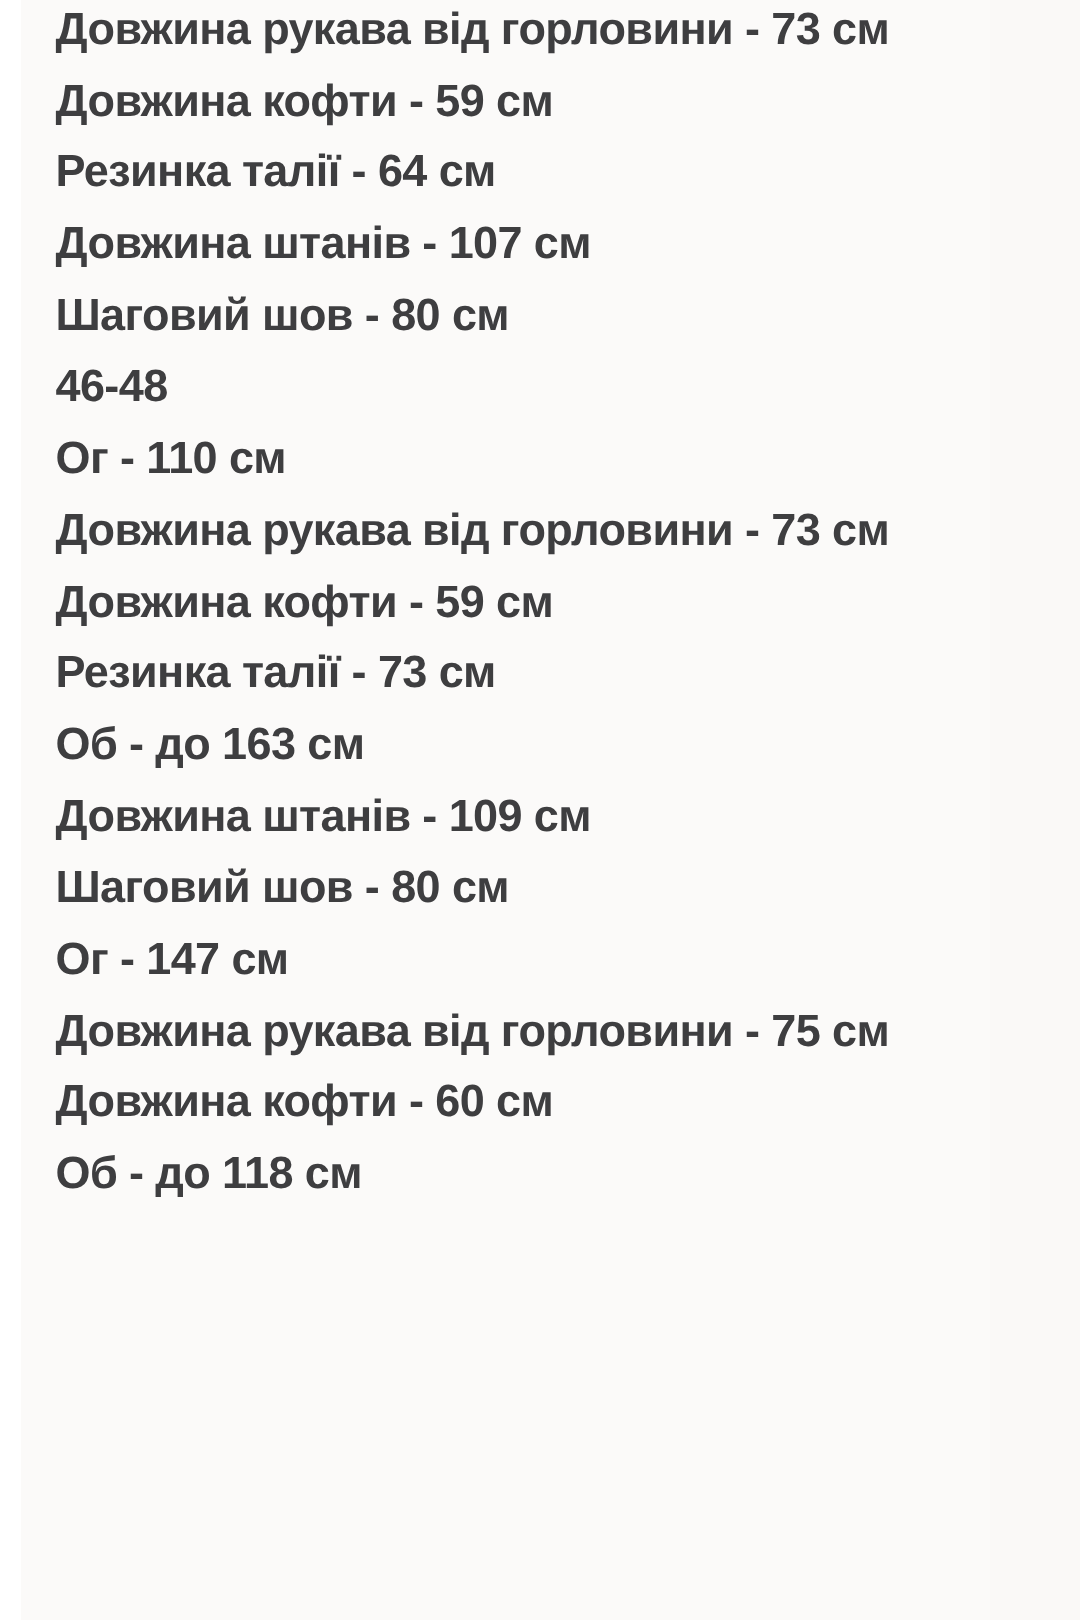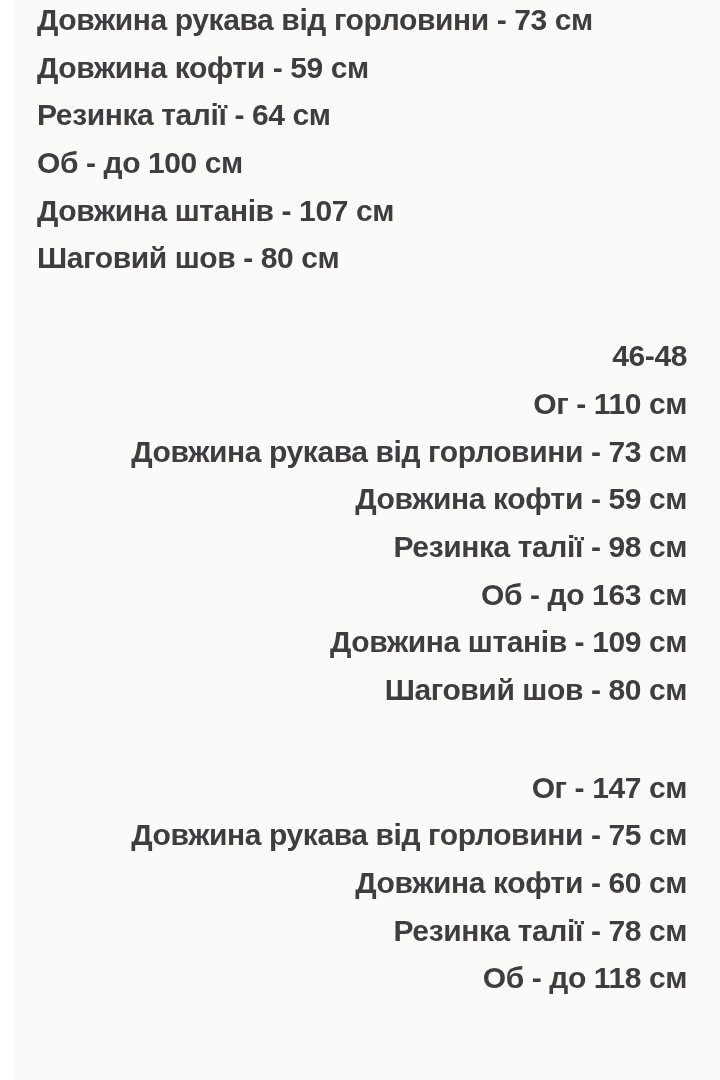--- a/index.html
+++ b/index.html
@@ -50,53 +50,49 @@
     font-size: 30px;
     line-height: 47.7px;
     letter-spacing: -0.4px;
     color: #3e3e40;
     white-space: nowrap;
   }
   .section {
     margin: 0;
   }
   .section + .section {
-    margin-top: 50px;
-    text-align: right;
   }
   .row {
     height: 47.7px;
   }
 </style>
 </head>
 <body>
 
 <div class="left-strip"></div>
 <div class="photo-area" style="background: rgb(251, 250, 249);"></div>
 <div class="right-strip"></div>
 
 <div class="size-chart" style="color: rgb(62, 62, 64);">
     <div class="section">
       <div class="row">Довжина рукава від горловини - 73 см</div>
       <div class="row">Довжина кофти - 59 см</div>
       <div class="row">Резинка талії - 64 см</div>
-      <div class="row">Об - до 100 см</div>
       <div class="row">Довжина штанів - 107 см</div>
       <div class="row">Шаговий шов - 80 см</div>
     </div>
     <div class="section">
       <div class="row">46-48</div>
       <div class="row">Ог - 110 см</div>
       <div class="row">Довжина рукава від горловини - 73 см</div>
       <div class="row">Довжина кофти - 59 см</div>
-      <div class="row">Резинка талії - 98 см</div>
+      <div class="row">Резинка талії - 73 см</div>
       <div class="row">Об - до 163 см</div>
       <div class="row">Довжина штанів - 109 см</div>
       <div class="row">Шаговий шов - 80 см</div>
     </div>
     <div class="section">
       <div class="row">Ог - 147 см</div>
       <div class="row">Довжина рукава від горловини - 75 см</div>
       <div class="row">Довжина кофти - 60 см</div>
-      <div class="row">Резинка талії - 78 см</div>
       <div class="row">Об - до 118 см</div>
     </div>
   </div>
 
 </body></html>

